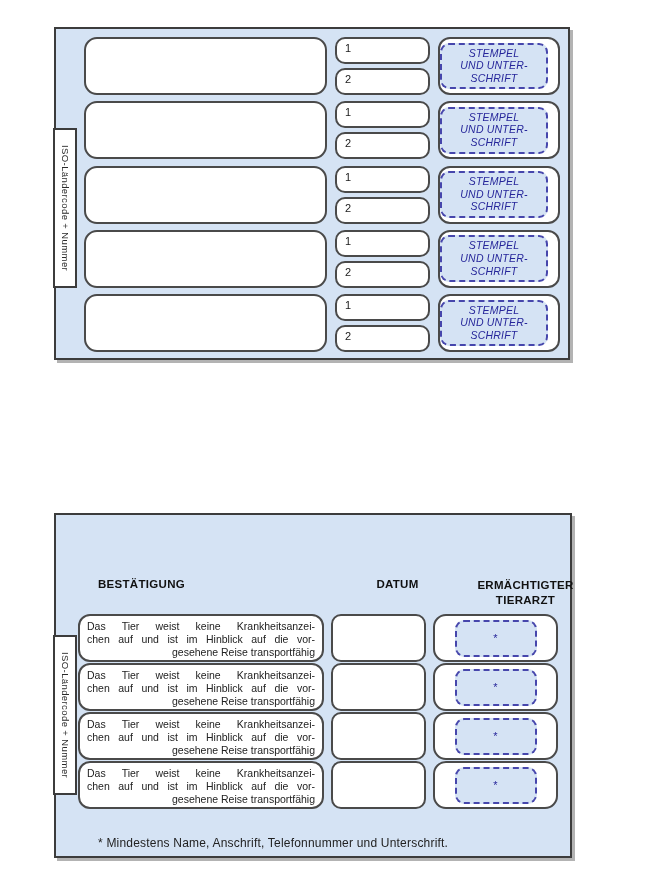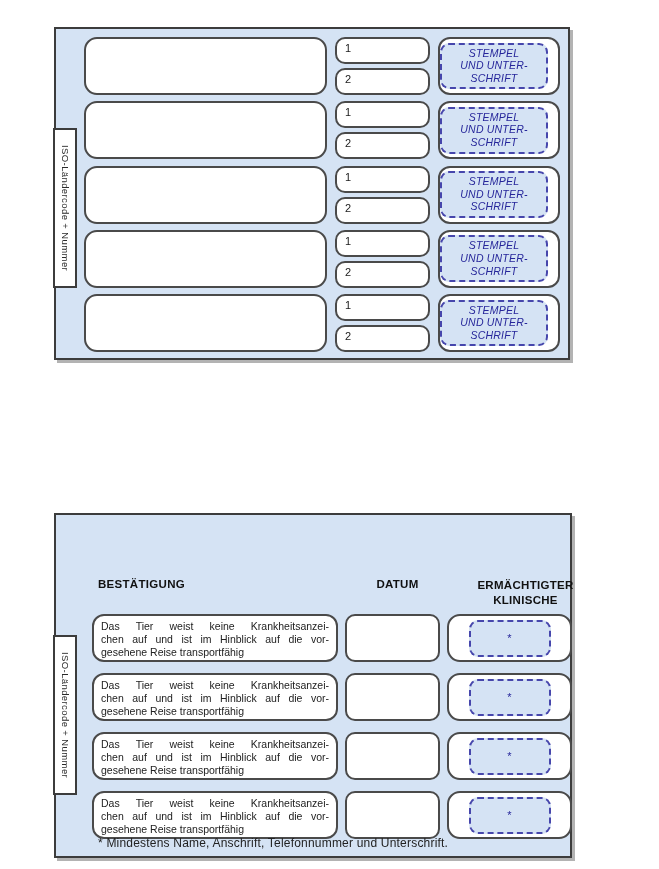--- a/index.html
+++ b/index.html
@@ -73,31 +73,31 @@
   .headers-row {
     position: absolute; left: 30px; top: 63px;
     display: flex; gap: 18px; color: #111111; font-weight: bold; font-size: 11.5px;
     letter-spacing: 0.3px;
   }
   .h-conf { width: 246px; padding-left: 12px; }
   .h-date { width: 95px; text-align: center; }
   .h-vet  { width: 125px; text-align: center; line-height: 1.3; }
 
   #exam-rows {
-    position: absolute; left: 36px; top: 99px;
-    display: flex; flex-direction: column; gap: 11px;
+    position: absolute; left: 22px; top: 99px;
+    display: flex; flex-direction: column; gap: 1px;
   }
   .exam-row { display: flex; gap: 7px; height: 48px; }
   .exam-text {
     width: 246px; height: 48px; border-radius: 12px;
     padding: 4px 7px 0 7px;
     font-size: 10.5px; line-height: 1.24; color: #222222;
   }
   .exam-text .just { text-align: justify; text-align-last: justify; }
-  .exam-text .cent { text-align: left; }
+  .exam-text .cent { text-align: right; }
   .date-field { width: 95px; height: 48px; border-radius: 10px; }
   .vet-outer {
     width: 125px; height: 48px; border-radius: 13px;
     display: flex; align-items: center; justify-content: center;
   }
   .vet-dashed {
     width: 82px; height: 37px;
     display: flex; align-items: center; justify-content: center;
     color: var(--navy, #26269a); font-size: 11px;
   }
@@ -219,21 +219,21 @@
   <div class="side-tab">
     <span>ISO-Ländercode + Nummer</span>
   </div>
 
 
   <div class="headers-row">
     <div class="h-conf">BESTÄTIGUNG</div>
     <div class="h-date">DATUM</div>
     <div class="h-vet">
       <div>ERMÄCHTIGTER</div>
-      <div>KLINISCHE</div>
+      <div>TIERARZT</div>
     </div>
   </div>
 
   <div id="exam-rows">
 
       <div class="exam-row">
         <div class="field-box exam-text">
           <div class="just">Das Tier weist keine Krankheitsanzei-</div>
           <div class="just">chen auf und ist im Hinblick auf die vor-</div>
           <div class="cent">gesehene Reise transportfähig</div>

